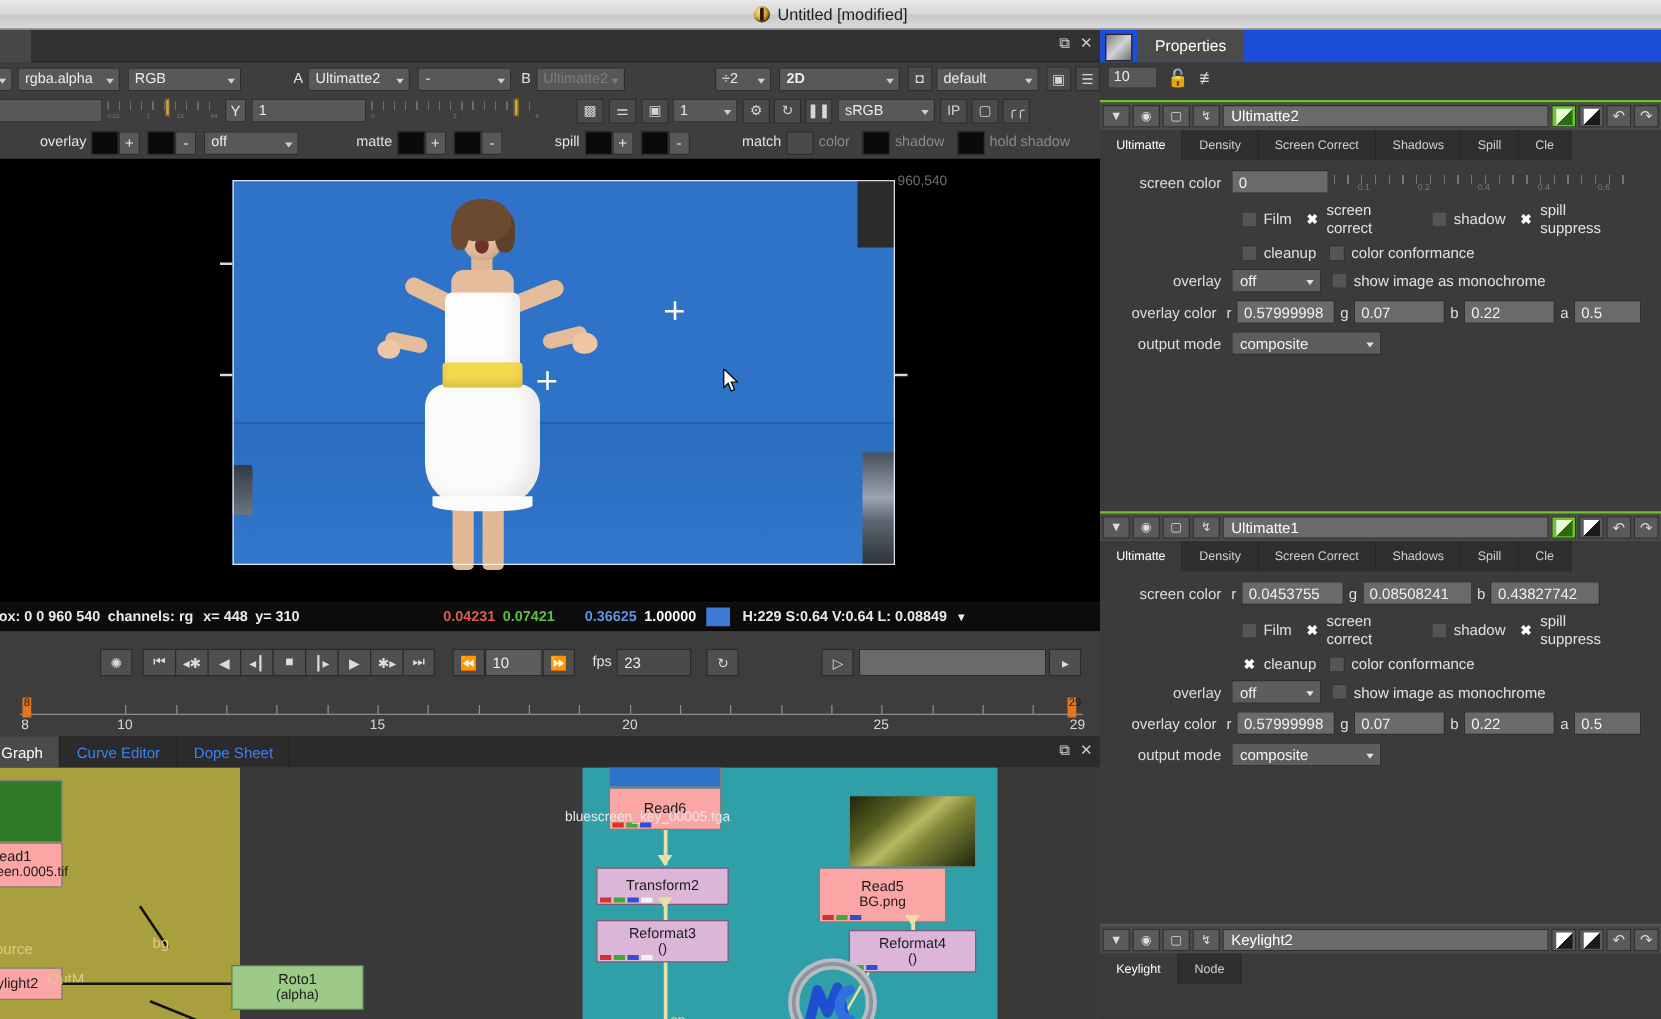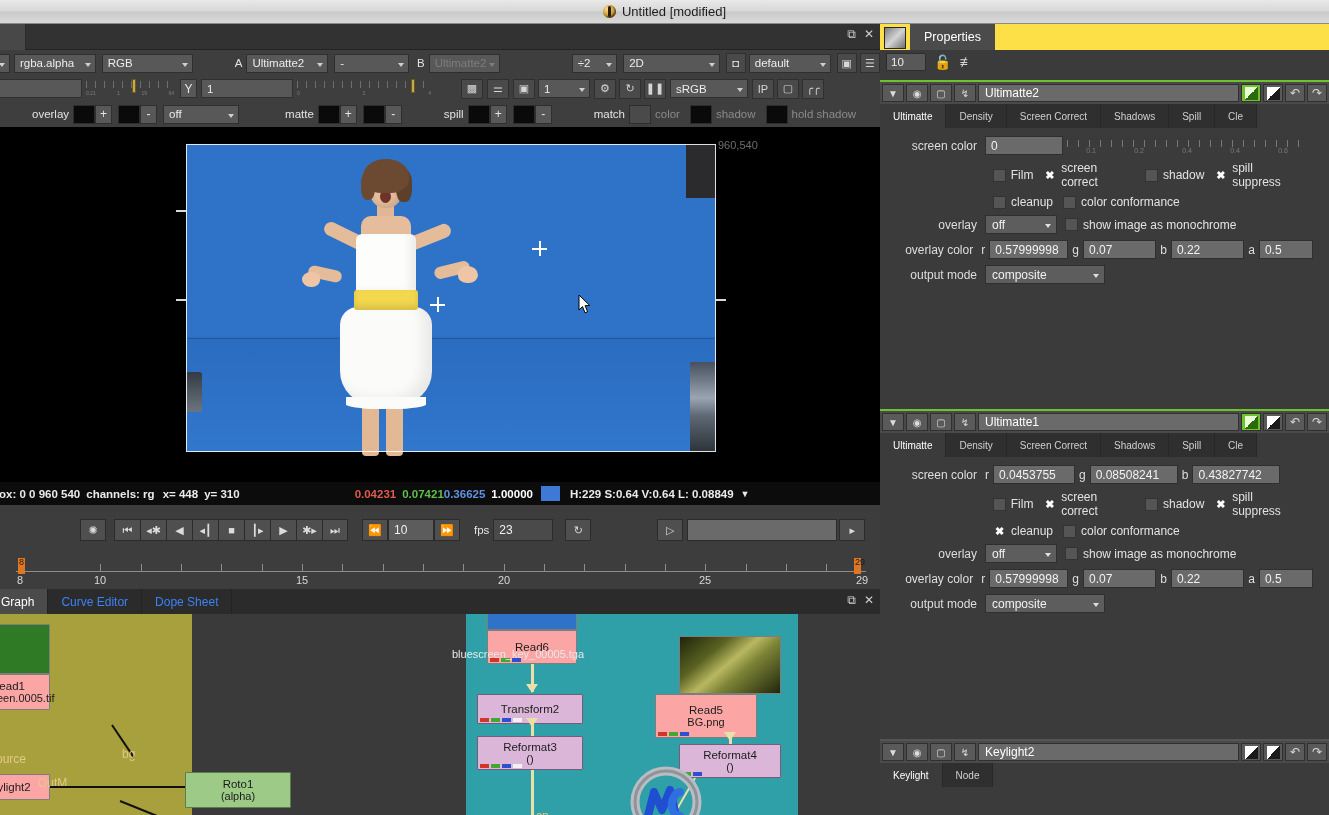--- a/index.html
+++ b/index.html
@@ -192,21 +192,21 @@
   .blackline{ position:absolute; background:#111; height:2px; transform-origin:left center; }
   .portlabel{ position:absolute; font-size:12px; color:#e2c98a; }
   .logo{ position:absolute; left:618px; top:730px; width:96px; height:78px; }
 
   .thumb-img-read6{ background:linear-gradient(to bottom,#e5e5e5 0 26%,#2f73c9 26% 100%); }
   .thumb-img-read5{ background:linear-gradient(140deg,#1f2409 0%,#5a6222 30%,#b9b861 48%,#7d8436 62%,#20260c 100%); }
   .thumb-img-read1{ background:linear-gradient(to right,#8a6a4e 0 28%,#2f7a25 28% 100%); }
 
   
   .rightcol{ position:absolute; left:880px; top:24px; width:449px; height:791px; background:#3b3b3b; }
-  .prop-tabstrip{ position:absolute; left:0; top:0; width:449px; height:26px; background:#fde047;text-align:center; }
+  .prop-tabstrip{ position:absolute; left:0; top:0; width:449px; height:26px; background:#1d4ed8;text-align:center; }
   .prop-tabstrip .sq{ position:absolute; left:4px; top:3px; width:22px; height:22px;
     background:linear-gradient(135deg,#7d7d7d,#d4d4d4 50%,#6e6e6e); border:1px solid #262626; }
   .prop-tabstrip .ptab{ position:absolute; left:30px; top:0; height:26px; padding:0 14px;
     background:#4b4b4b; color:#fff; font-size:12.5px; display:flex; align-items:center; }
   .prop-head{ position:absolute; left:0; top:26px; width:449px; height:24px; background:#3b3b3b;
     display:flex; align-items:center; gap:8px; padding-left:6px; }
   .num10{ width:40px;height:18px;background:#585858;border:1px solid #2e2e2e;color:#ececec;
     font-size:11.5px; display:flex;align-items:center;padding-left:4px;}
 
   .nodeprops{ position:absolute; left:0; width:449px; background:#3b3b3b; border-top:2px solid #6dc22e; }
@@ -265,21 +265,21 @@
   <div class="tbrow r1">
     <div class="dd" style="width:22px;margin-left:-12px;"></div>
     <div class="dd" style="width:88px;margin-left:4px;">rgba.alpha</div>
     <div class="dd" style="width:98px;margin-left:6px;">RGB</div>
     <span class="lbl" style="margin-left:38px;">A</span>
     <div class="dd" style="width:88px;">Ultimatte2</div>
     <div class="dd" style="width:80px;margin-left:6px;">-</div>
     <span class="lbl" style="margin-left:4px;">B</span>
     <div class="dd dis" style="width:76px;">Ultimatte2</div>
     <div class="dd" style="width:48px;margin-left:72px;">÷2</div>
-    <div class="dd" style="width:104px;margin-left:6px;">2D</div>
+    <div class="dd" style="width:104px;margin-left:6px;font-weight:bold;">2D</div>
     <div class="iconbtn" style="margin-left:6px;">◘</div>
     <div class="dd" style="width:88px;margin-left:3px;">default</div>
     <div class="iconbtn" style="margin-left:6px;">▣</div>
     <div class="iconbtn" style="margin-left:3px;">☰</div>
   </div>
 
   <div class="tbrow r2">
     <div class="fld" style="width:112px;margin-left:-30px;">1</div>
     <div class="slider" style="width:88px;margin-left:4px;">
       <div class="ticks"></div>
@@ -385,21 +385,21 @@
     </div>
   </div>
 
   <div class="vstatus">
     <span style="margin-left:-8px;">box: 0 0 960 540</span>
     <span style="margin-left:6px;">channels: rg</span>
     <span style="margin-left:8px;">x= 448</span>
     <span style="margin-left:6px;">y= 310</span>
     <span class="vs-r" style="margin-left:115px;">0.04231</span>
     <span class="vs-g" style="margin-left:6px;">0.07421</span>
-    <span class="vs-b" style="margin-left:0;">0.36625</span>
+    <span class="vs-b" style="margin-left:24px;">0.36625</span>
     <span class="vs-a" style="margin-left:6px;">1.00000</span>
     <span class="vs-swatch" style="margin-left:8px;"></span>
     <span style="margin-left:10px;">H:229 S:0.64 V:0.64 L: 0.08849</span>
     <span style="margin-left:7px;font-size:9px;">▼</span>
   </div>
 
   <div class="transport">
     <div style="position:absolute;left:80px;top:14px;display:flex;align-items:center;gap:0;">
       <div class="tbtn">✺</div>
       <div class="tgroup" style="margin-left:8px;">

